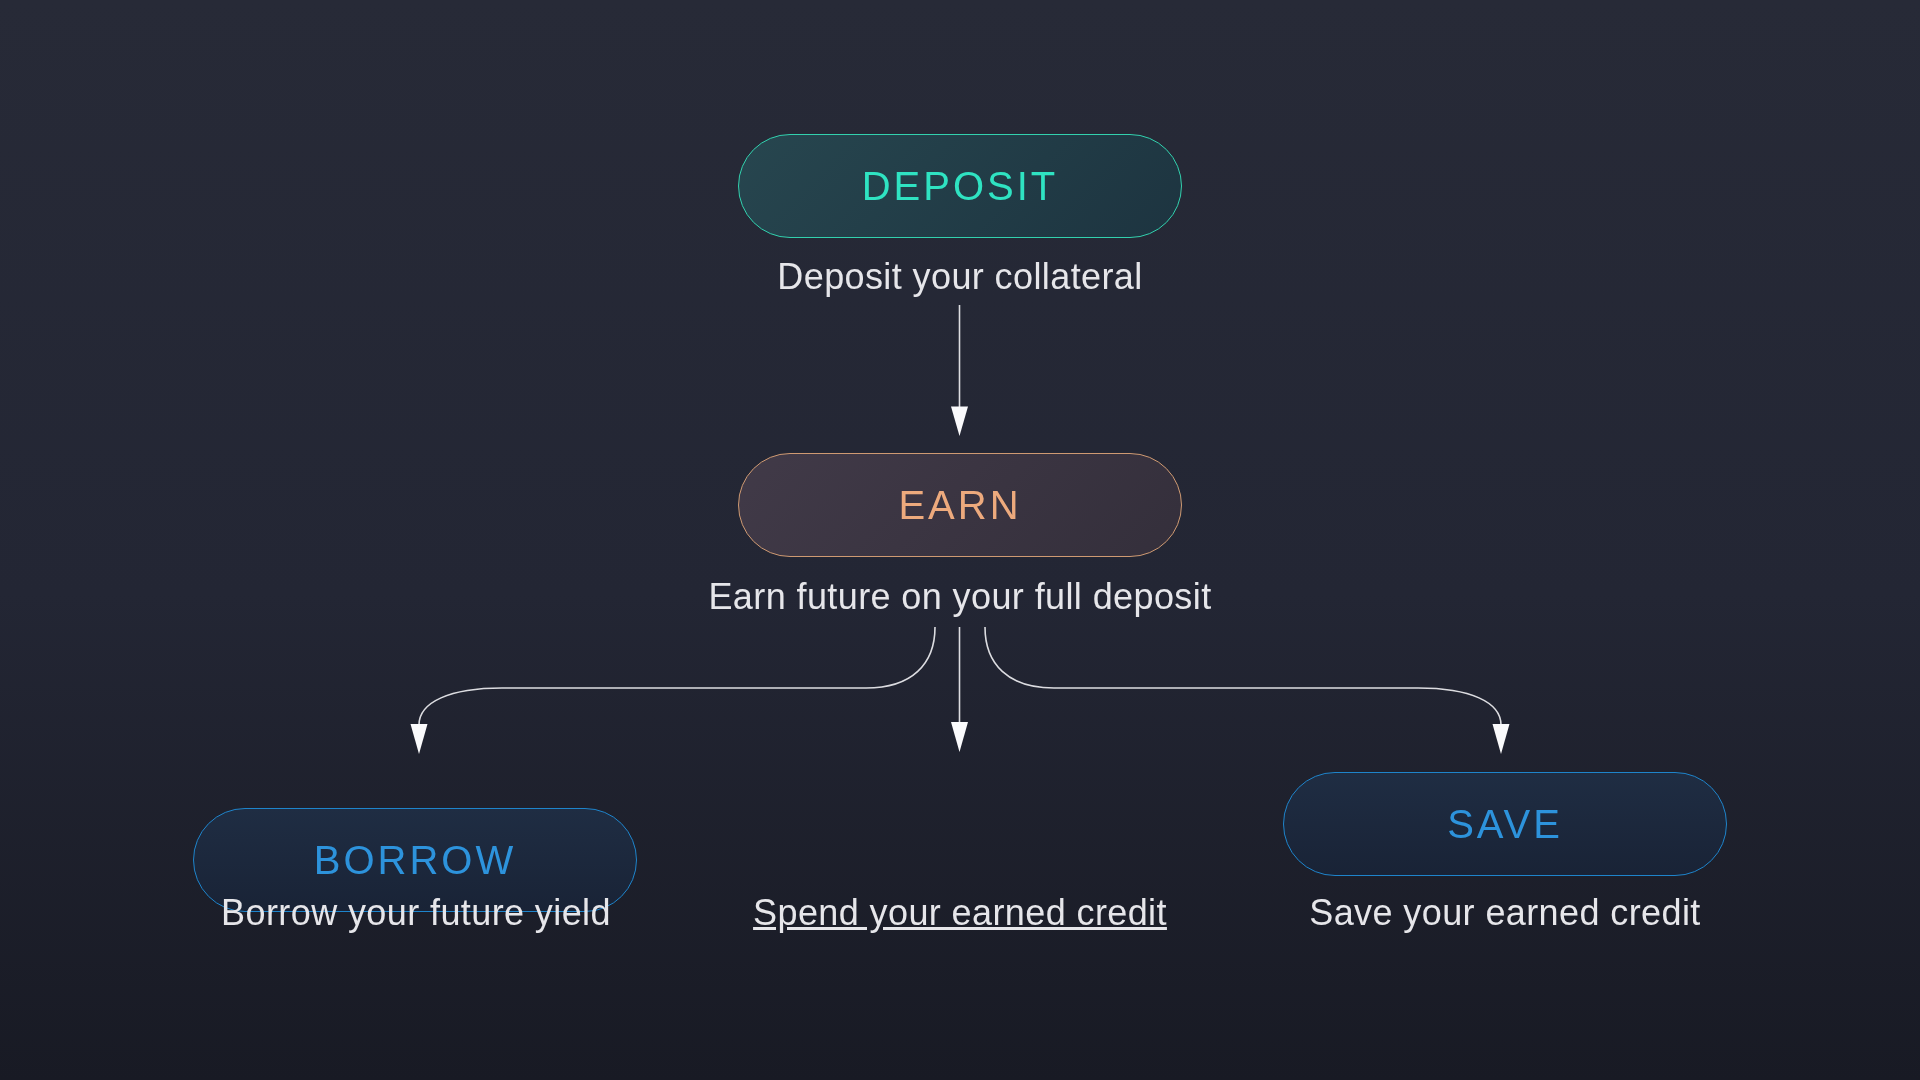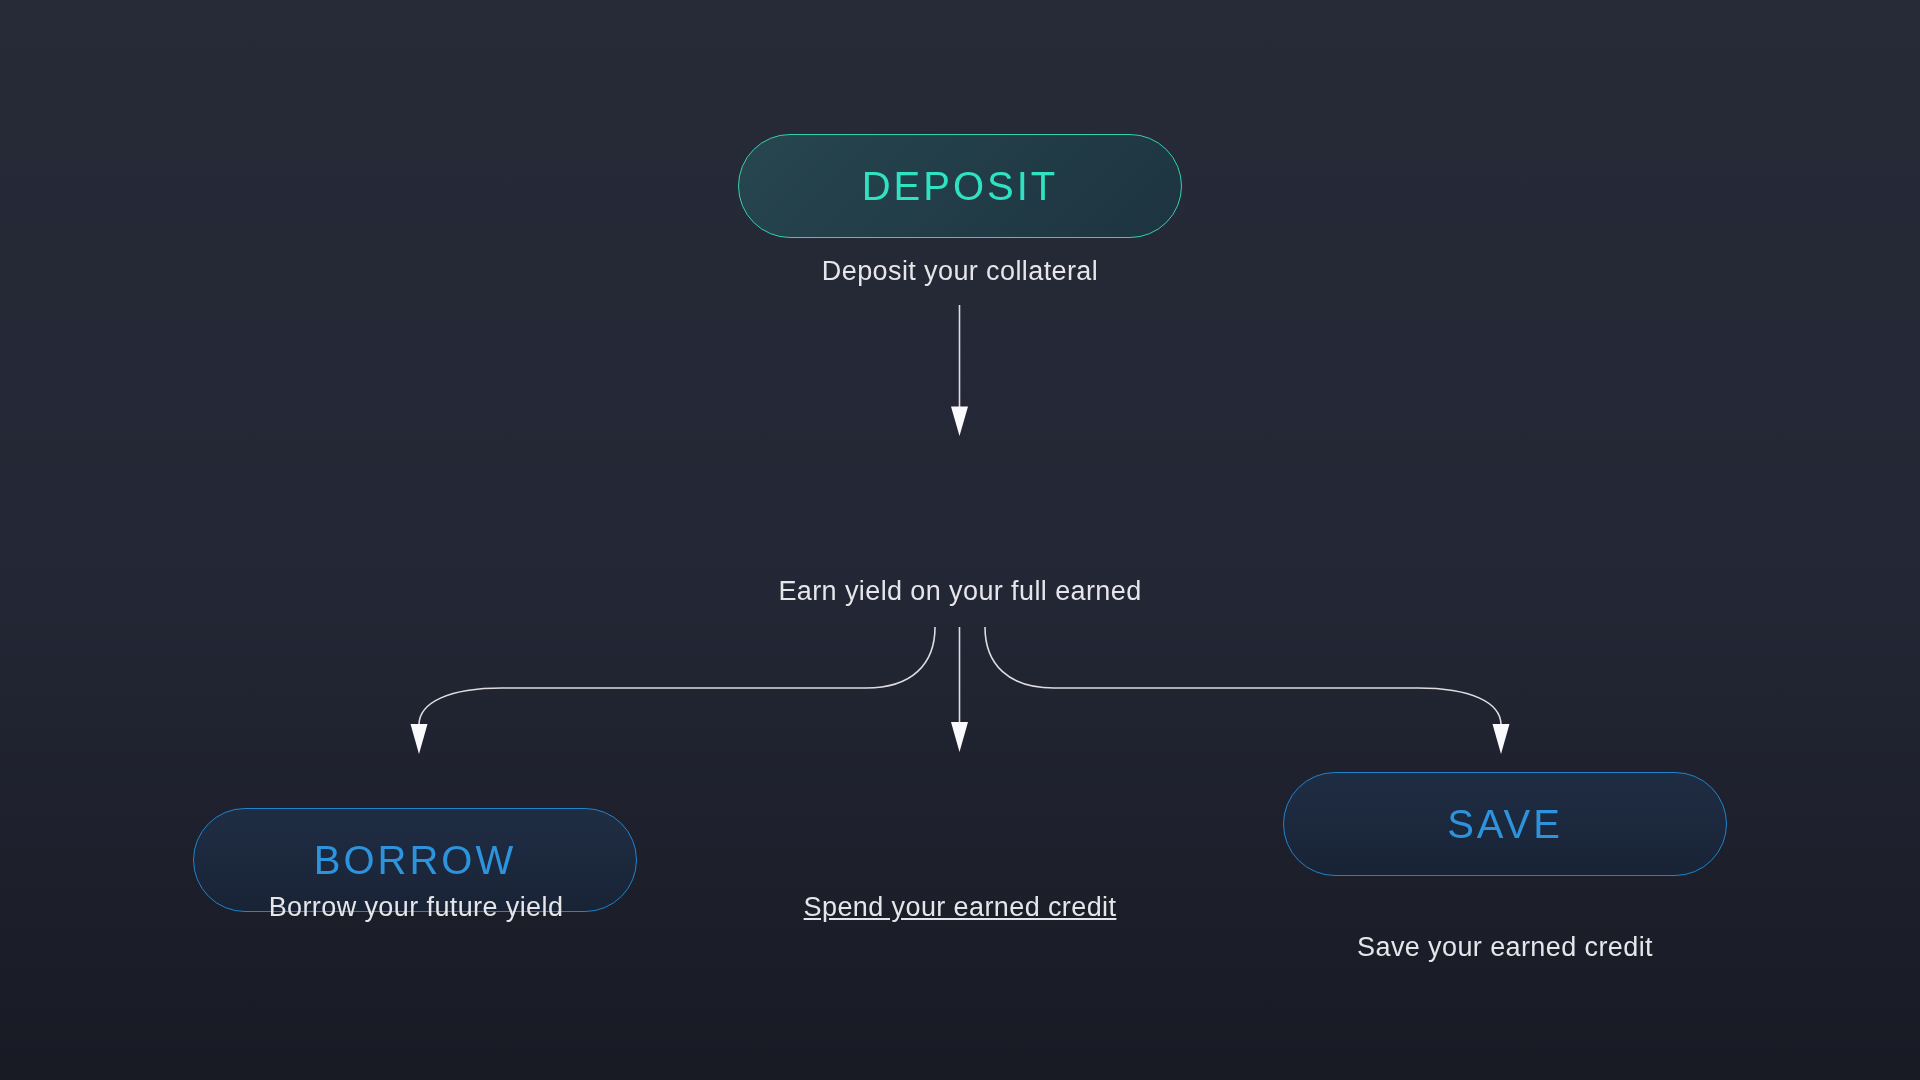--- a/index.html
+++ b/index.html
@@ -36,29 +36,29 @@
     color:var(--blue-text);
     border:1.5px solid var(--blue-border);
     background:linear-gradient(180deg,var(--blue-fill-a),var(--blue-fill-b));
   }
   .node-borrow{left:193px;top:808px;}
   .node-spend{left:738px;top:772px;}
   .node-save{left:1283px;top:772px;}
   .caption{
     position:absolute;
     transform:translateX(-50%);
-    font-size:27px;font-weight:300;letter-spacing:0.4px;
+    font-size:36px;font-weight:300;letter-spacing:0.4px;
     color:var(--caption-text);
     white-space:nowrap;
   }
   .cap-deposit{left:960px;top:256px;}
   .cap-earn{left:960px;top:576px;}
   .cap-borrow{left:416px;top:892px;}
   .cap-spend{left:960px;top:892px;text-decoration:underline;}
-  .cap-save{left:1505px;top:892px;margin-top:40px;}
+  .cap-save{left:1505px;top:892px;}
   .edge{stroke:var(--arrow-line);stroke-width:1.6;fill:none;opacity:0.92;}
   .head{fill:#fafafc;stroke:none;}
 </style>
 </head>
 <body>
 
 <div class="stage">
 
   <svg class="connectors" viewBox="0 0 1920 1080">
 
@@ -81,21 +81,24 @@
       <path class="edge" d="M985,627 C985,664 1008,688 1054,688 L1418,688 C1470,688 1501,702 1501,725"></path>
       <polygon class="head" points="1492.5,724 1509.5,724 1501,754"></polygon>
     </g>
   </svg>
 
   <div class="node node-deposit">
     <span>DEPOSIT</span>
   </div>
   <div class="caption cap-deposit">Deposit your collateral</div>
 
-  <div class="caption cap-earn">Earn yield on your full earned</div>
+  <div class="node node-earn">
+    <span>EARN</span>
+  </div>
+  <div class="caption cap-earn">Earn future on your full deposit</div>
 
   <div class="node node-blue node-borrow">
     <span>BORROW</span>
   </div>
   <div class="caption cap-borrow">Borrow your future yield</div>
 
   <div class="caption cap-spend">Spend your earned credit</div>
 
   <div class="node node-blue node-save">
     <span>SAVE</span>

